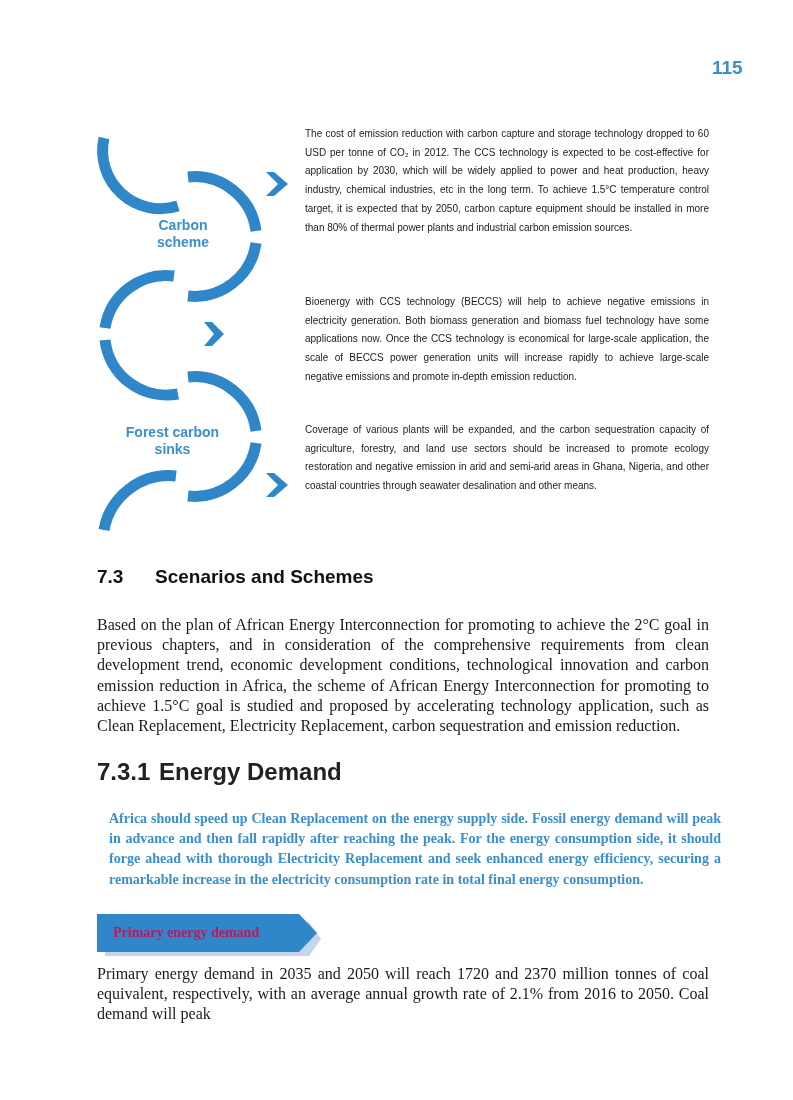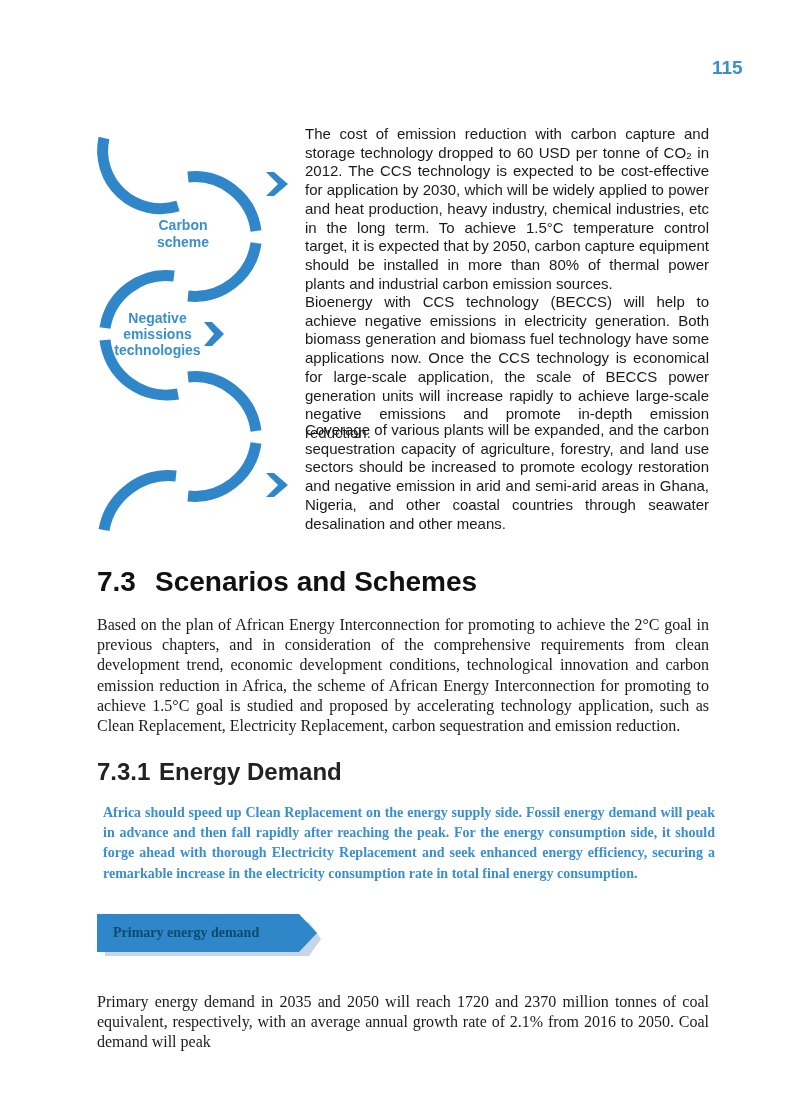--- a/index.html
+++ b/index.html
@@ -9,50 +9,50 @@
     font-family: "Liberation Sans", sans-serif; font-weight: bold;
     font-size: 19px; color: #3a8fce; 
   }
   .diagram { position: absolute; left: 0; top: 0; width: 300px; height: 545px; }
   .diag-label {
     position: absolute; font-family: Liberation Sans, sans-serif; font-weight: bold;
     font-size: 14px; line-height: 17px; color: #3a8fce; text-align: center;
   }
   .side-text {
     position: absolute; left: 305px; width: 404px;
-    font-family: "Liberation Sans", sans-serif; font-size: 15px; line-height: 18.7px;
+    font-family: "Liberation Sans", sans-serif; font-size: 10px; line-height: 18.7px;
     color: #1a1a1a; text-align: justify; margin: 0;
   }
   .section-heading {
     position: absolute; left: 97px; top: 566px;
-    font-family: "Liberation Sans", sans-serif; font-weight: bold; font-size: 28px; color: #111;
+    font-family: "Liberation Sans", sans-serif; font-weight: bold; font-size: 19px; color: #111;
     margin: 0; white-space: nowrap;
   }
   .section-heading .num { display: inline-block; width: 58px; }
   .body-para {
     position: absolute; left: 97px; width: 612px;
     font-family: "Liberation Serif", serif; font-size: 16px; line-height: 20.2px;
     color: #1a1a1a; text-align: justify; margin: 0;
   }
   .sub-heading {
     position: absolute; left: 97px; top: 758px;
     font-family: "Liberation Sans", sans-serif; font-size: 24px; color: #222;
     margin: 0; white-space: nowrap;
   }
   .sub-heading .num { display: inline-block; width: 62px; }
   .key-para {
     position: absolute; left: 97px; top: 797px; width: 612px;
     font-family: "Liberation Serif", serif; font-weight: bold; font-size: 14px; line-height: 20.2px;
-    color: #3a8fce; text-align: justify; margin: 6px;
+    color: #3a8fce; text-align: justify; margin: 12px;
   }
   .banner { position: absolute; left: 97px; top: 914px; width: 225px; height: 44px; }
   .banner svg { position: absolute; left: 0; top: 0; }
   .banner-label {
     position: absolute; left: 16px; top: 11px;
-    font-family: "Liberation Serif", serif; font-weight: bold; font-size: 14px; color: #0c4a6e;
+    font-family: "Liberation Serif", serif; font-weight: bold; font-size: 14px; color: #be185d;
     white-space: nowrap;
   }
 </style>
 </head>
 <body>
 
 <div class="page-number">115</div>
 
 <div class="diagram">
   <svg width="300" height="545" viewBox="0 0 300 545">
@@ -75,24 +75,23 @@
       <polygon points="266,172 274,172 288,184 274,196 266,196 278,184"></polygon>
       <polygon points="204,322 212,322 224,334 212,346 204,346 214,334"></polygon>
       <polygon points="266,473 274,473 288,485 274,497 266,497 278,485"></polygon>
     </g>
   </svg>
 
   <div class="diag-label" style="left:138px; top:217px; width:90px;">
     <div>Carbon</div>
     <div>scheme</div>
   </div>
-  <div class="diag-label" style="left:110px; top:310px; width:95px; line-height:16px;">
-    <div>Negative</div>
-    <div>emissions</div>
-    <div>technologies</div>
+  <div class="diag-label" style="left:120px; top:424px; width:105px;">
+    <div>Forest carbon</div>
+    <div>sinks</div>
   </div>
 </div>
 
 <p class="side-text" style="top:125px;">The cost of emission reduction with carbon capture and storage technology dropped to 60 USD per tonne of CO₂ in 2012. The CCS technology is expected to be cost-effective for application by 2030, which will be widely applied to power and heat production, heavy industry, chemical industries, etc in the long term. To achieve 1.5°C temperature control target, it is expected that by 2050, carbon capture equipment should be installed in more than 80% of thermal power plants and industrial carbon emission sources.</p>
 <p class="side-text" style="top:293px;">Bioenergy with CCS technology (BECCS) will help to achieve negative emissions in electricity generation. Both biomass generation and biomass fuel technology have some applications now. Once the CCS technology is economical for large-scale application, the scale of BECCS power generation units will increase rapidly to achieve large-scale negative emissions and promote in-depth emission reduction.</p>
 <p class="side-text" style="top:421px;">Coverage of various plants will be expanded, and the carbon sequestration capacity of agriculture, forestry, and land use sectors should be increased to promote ecology restoration and negative emission in arid and semi-arid areas in Ghana, Nigeria, and other coastal countries through seawater desalination and other means.</p>
 
 <h2 class="section-heading">
   <span class="num">7.3</span><span>Scenarios and Schemes</span>
 </h2>
@@ -106,13 +105,13 @@
 <p class="key-para">Africa should speed up Clean Replacement on the energy supply side. Fossil energy demand will peak in advance and then fall rapidly after reaching the peak. For the energy consumption side, it should forge ahead with thorough Electricity Replacement and seek enhanced energy efficiency, securing a remarkable increase in the electricity consumption rate in total final energy consumption.</p>
 
 <div class="banner">
   <svg width="225" height="44" viewBox="0 0 225 44">
     <polygon points="8,8 212,8 224,25 212,42 8,42" fill="#c5d6ec"></polygon>
     <polygon points="0,0 202,0 220,19 202,38 0,38" fill="#2f86c8"></polygon>
   </svg>
   <span class="banner-label">Primary energy demand</span>
 </div>
 
-<p class="body-para" style="top:992px;">Primary energy demand in 2035 and 2050 will reach 1720 and 2370 million tonnes of coal equivalent, respectively, with an average annual growth rate of 2.1% from 2016 to 2050. Coal demand will peak</p>
+<p class="body-para" style="top:964px;">Primary energy demand in 2035 and 2050 will reach 1720 and 2370 million tonnes of coal equivalent, respectively, with an average annual growth rate of 2.1% from 2016 to 2050. Coal demand will peak</p>
 
 </body></html>

